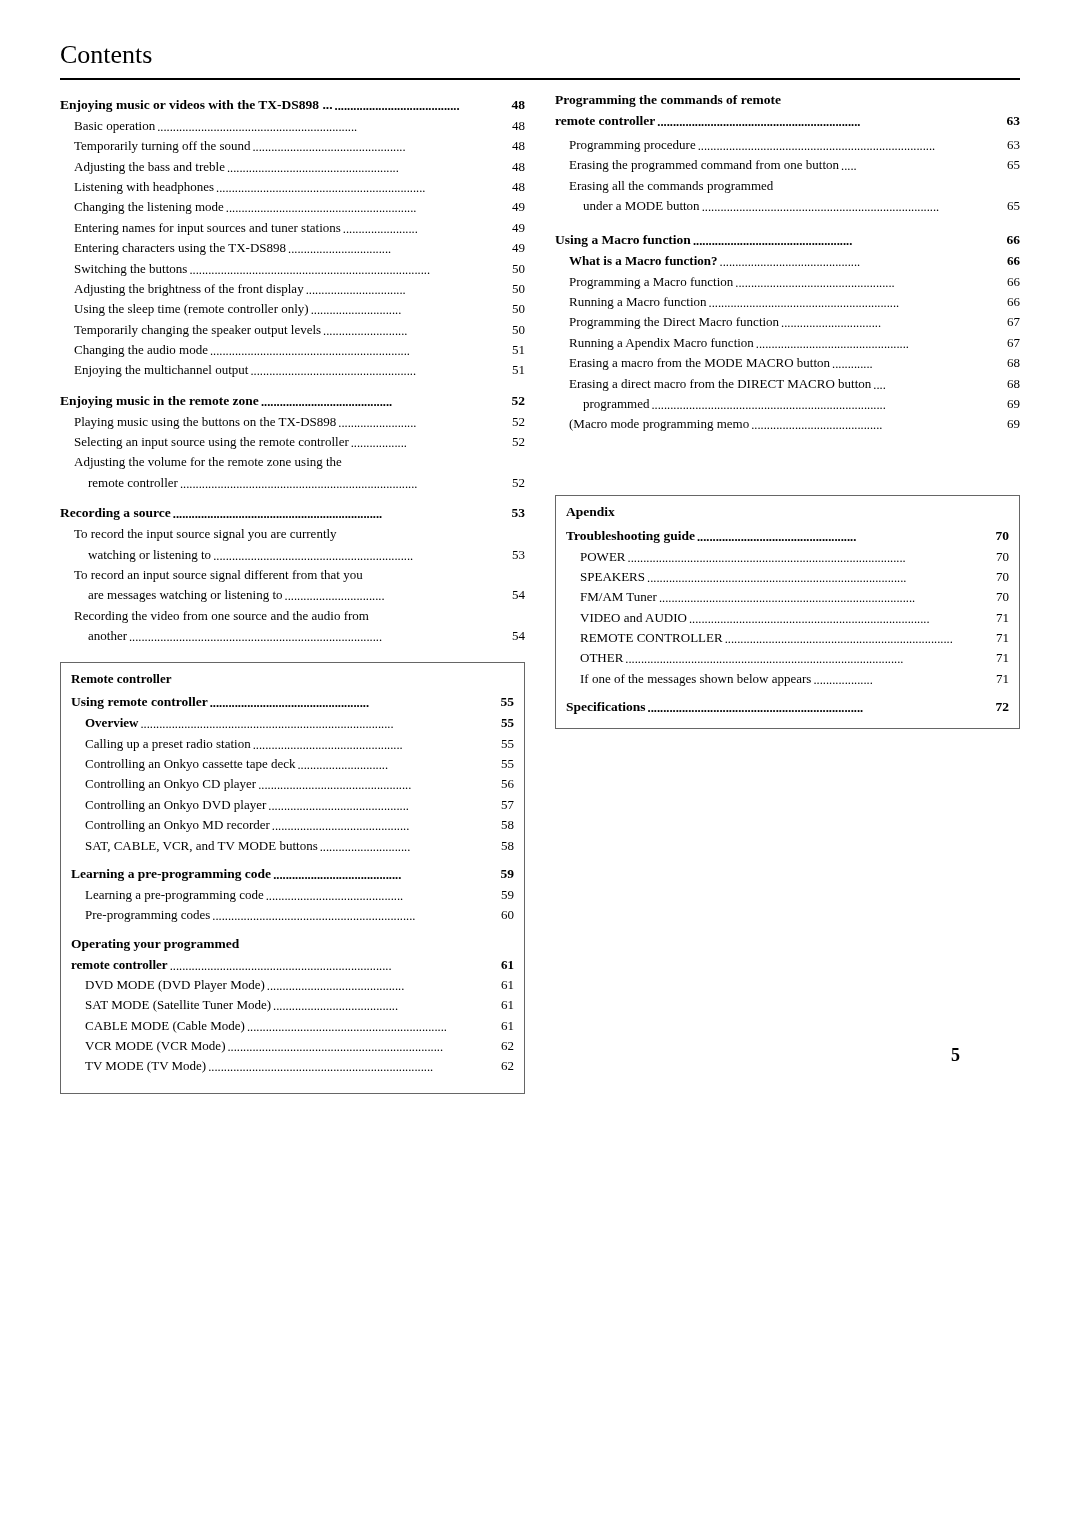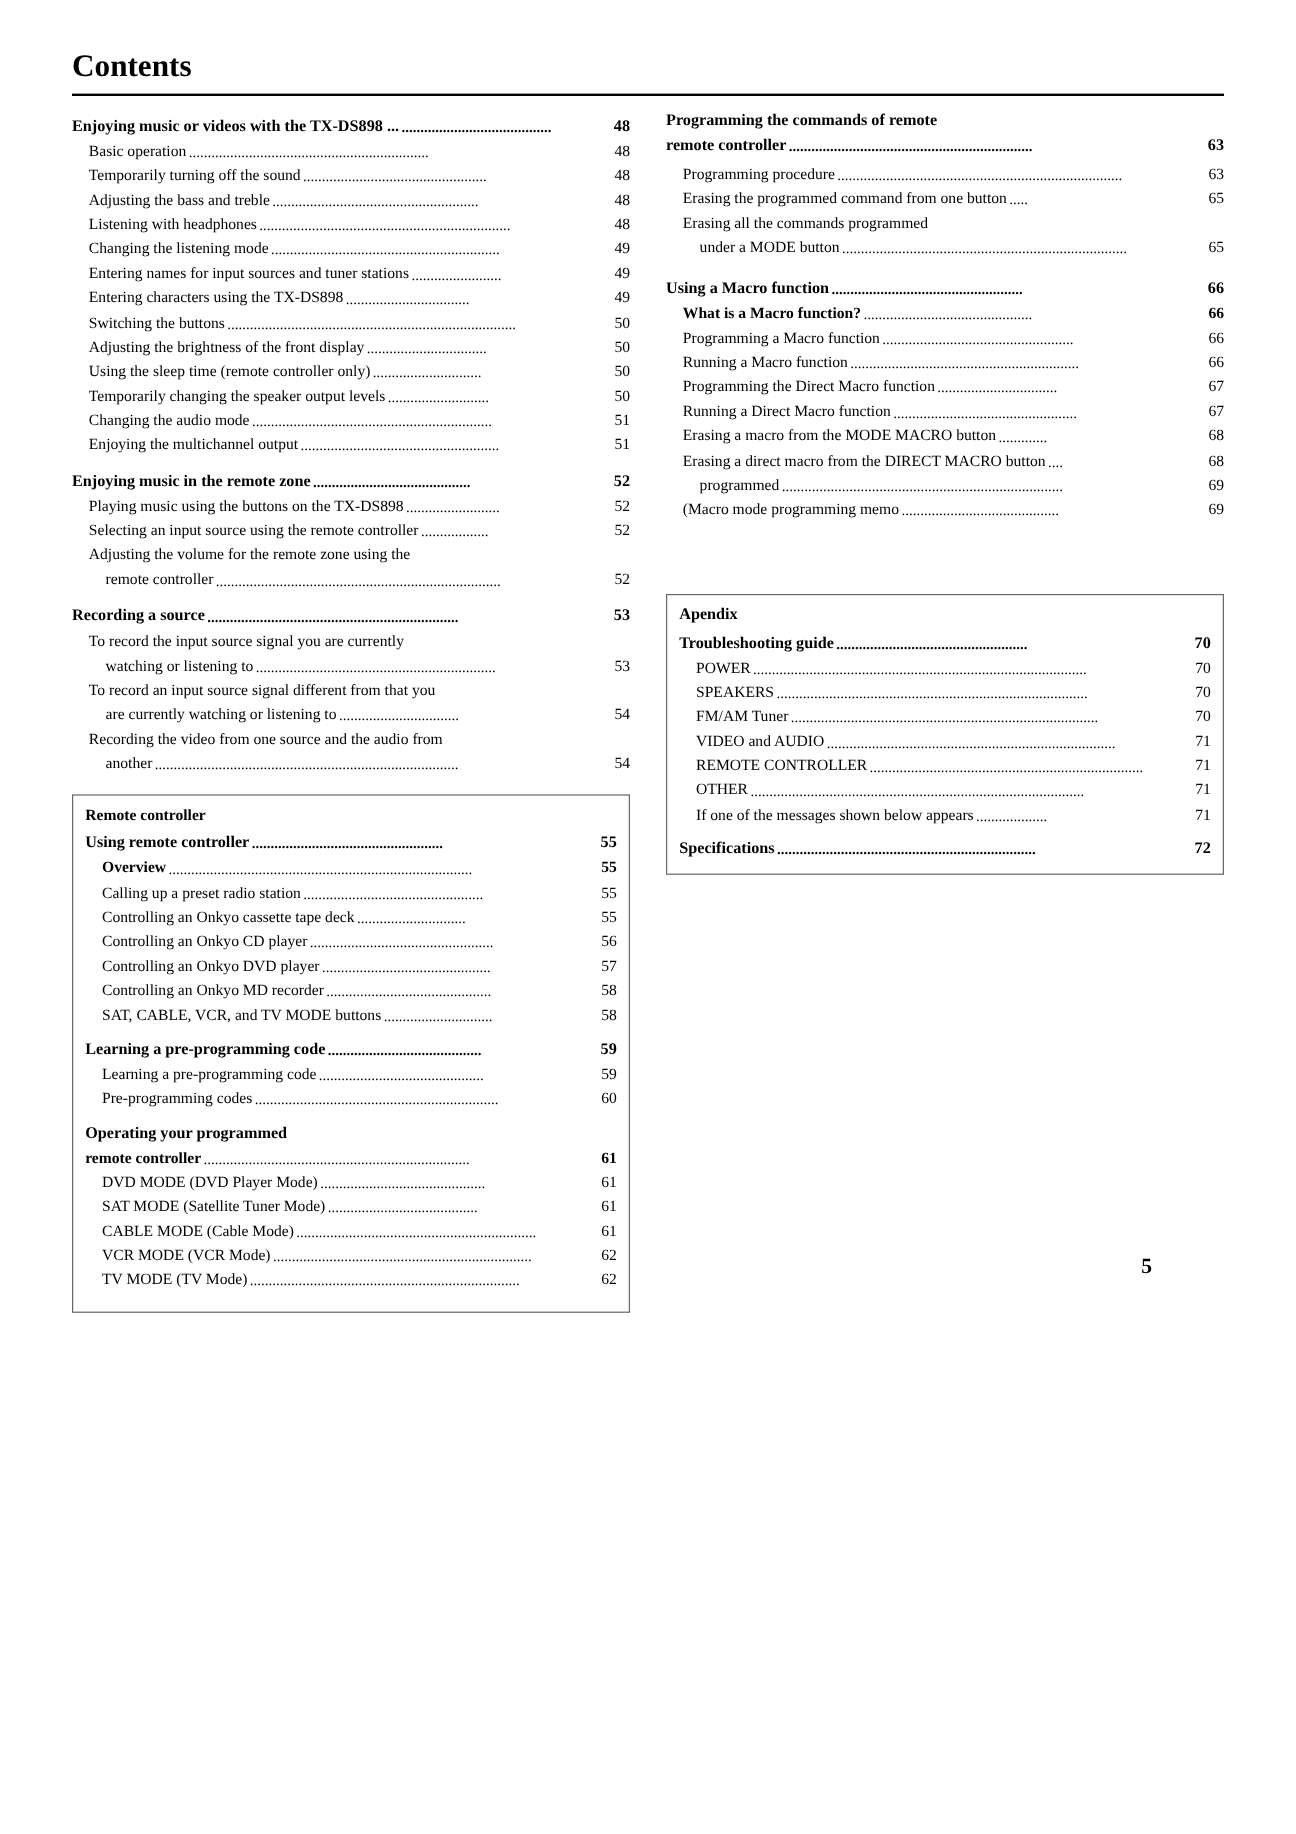--- a/index.html
+++ b/index.html
@@ -7,21 +7,21 @@
       background: #fff;
       font-family: "Times New Roman", Times, serif;
       font-size: 13px;
       color: #000;
       width: 1080px;
       min-height: 1528px;
       padding: 40px 60px 60px 60px;
     }
     .page-title {
       font-size: 26px;
-      font-weight: bold;
+      font-weight: normal;
       margin-bottom: 8px;
       border-bottom: 2px solid #000;
       padding-bottom: 8px;
     }
     .content-area {
       display: flex;
       gap: 30px;
       margin-top: 10px;
     }
     .col-left {
@@ -219,21 +219,21 @@
             <span class="label">watching or listening to</span>
             <span class="dots">................................................................</span>
             <span class="pagenum">53</span>
           </div>
         <div class="toc-row indent1">
             <span class="label">To record an input source signal different from that you</span>
             <span class="dots" style="visibility:hidden">.</span>
             <span class="pagenum" style="visibility:hidden">.</span>
           </div>
         <div class="toc-row indent2">
-            <span class="label">are currently watching or listening to</span>
+            <span class="label">are messages watching or listening to</span>
             <span class="dots">................................</span>
             <span class="pagenum">54</span>
           </div>
         <div class="toc-row indent1">
             <span class="label">Recording the video from one source and the audio from</span>
             <span class="dots" style="visibility:hidden">.</span>
             <span class="pagenum" style="visibility:hidden">.</span>
           </div>
         <div class="toc-row indent2">
             <span class="label">another</span>
@@ -404,21 +404,21 @@
             <span class="label">Running a Macro function</span>
             <span class="dots">.............................................................</span>
             <span class="pagenum">66</span>
           </div>
         <div class="toc-row indent1">
             <span class="label">Programming the Direct Macro function</span>
             <span class="dots">................................</span>
             <span class="pagenum">67</span>
           </div>
         <div class="toc-row indent1">
-            <span class="label">Running a Direct Macro function</span>
+            <span class="label">Running a Apendix Macro function</span>
             <span class="dots">.................................................</span>
             <span class="pagenum">67</span>
           </div>
         <div class="toc-row indent1">
             <span class="label">Erasing a macro from the MODE MACRO button</span>
             <span class="dots">.............</span>
             <span class="pagenum">68</span>
           </div>
         <div class="toc-row indent1">
             <span class="label">Erasing a direct macro from the DIRECT MACRO button</span>

